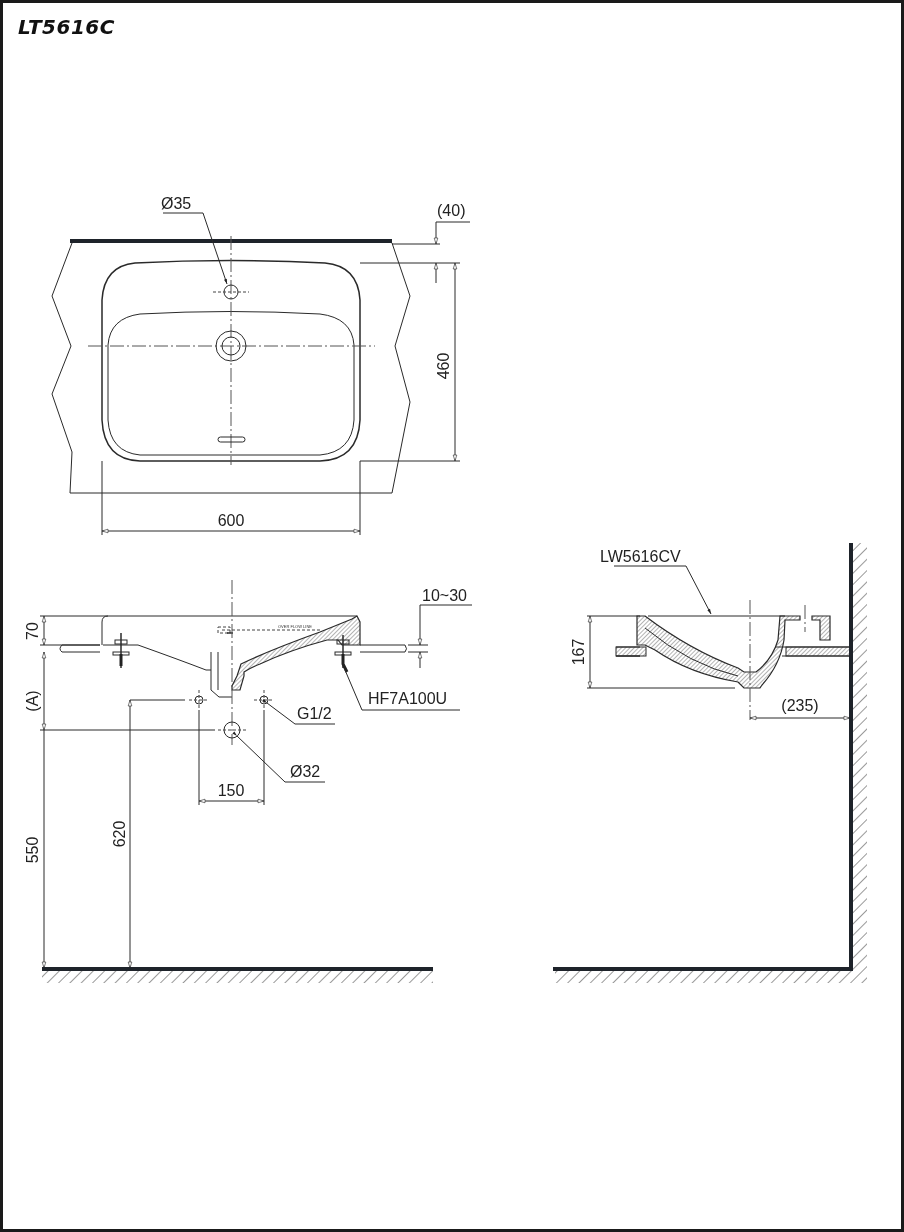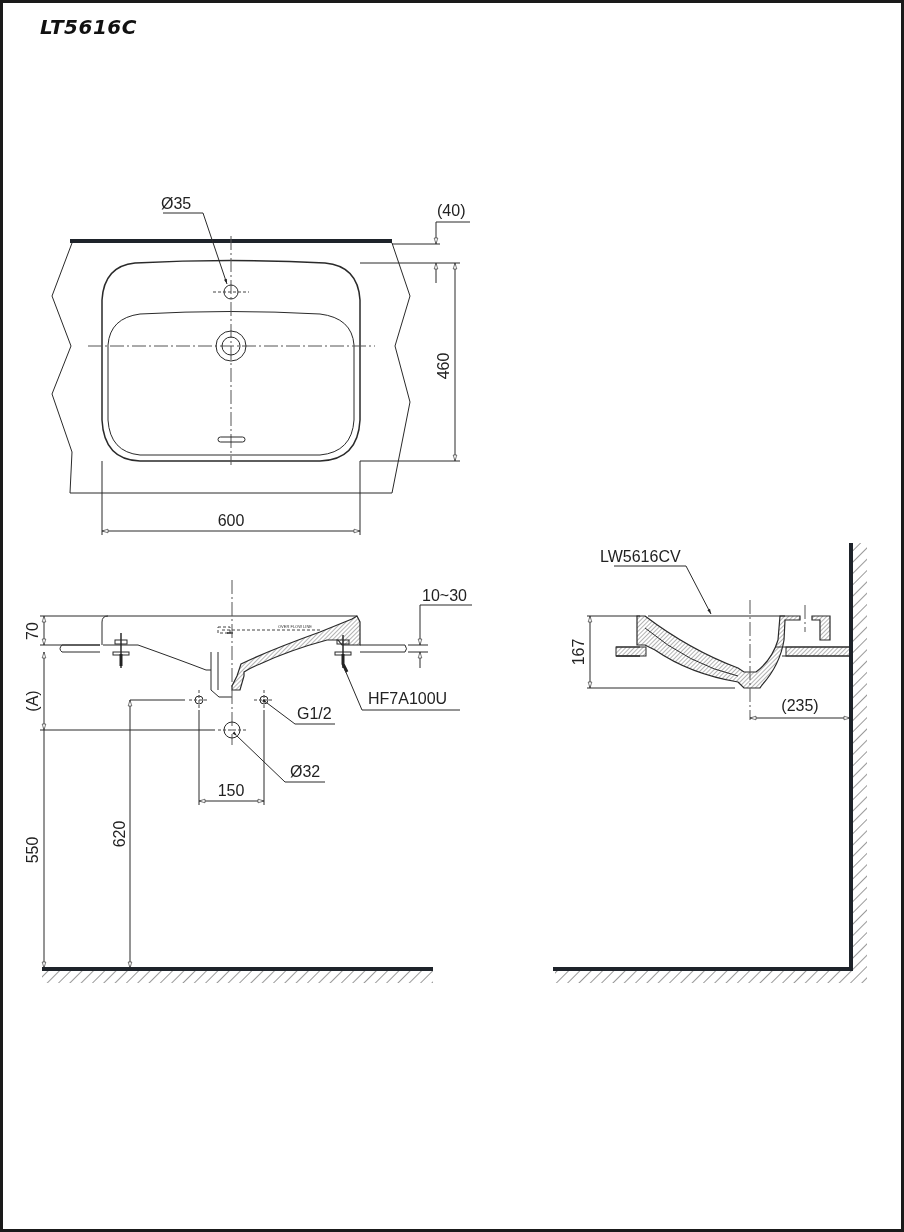--- a/index.html
+++ b/index.html
@@ -1,18 +1,18 @@
 <!DOCTYPE html>
 <html><head>
   <meta charset="utf-8">
   <style>
     html, body { margin: 0; padding: 0; background: #ffffff; }
     body { width: 904px; height: 1232px; position: relative; overflow: hidden; font-family: "Liberation Sans", sans-serif; }
     .frame { position: absolute; left: 0; top: 0; width: 898px; height: 1226px; border: 3px solid #1a1a1a; background: #fff; }
-    .title { position: absolute; left: 18px; top: 15px; font-family: "DejaVu Sans", sans-serif; font-weight: bold; font-style: italic; font-size: 20px; color: #111; letter-spacing: 0.5px; margin-left: 22px; }
+    .title { position: absolute; left: 18px; top: 15px; font-family: "DejaVu Sans", sans-serif; font-weight: bold; font-style: italic; font-size: 20px; color: #111; letter-spacing: 0.5px; }
     svg.drawing { position: absolute; left: 0; top: 0; }
     .dim { font-family: "Liberation Sans", sans-serif; font-size: 16px; fill: #222; }
     .small { font-family: "Liberation Sans", sans-serif; font-size: 4px; fill: #333; }
     .thin { stroke: #2a2a2a; stroke-width: 1; fill: none; }
     .med { stroke: #2a2a2a; stroke-width: 1.5; fill: none; }
     .thick { stroke: #1e232a; stroke-width: 4; fill: none; }
     .center { stroke: #555; stroke-width: 1; fill: none; stroke-dasharray: 14 3 2 3; }
     .hidden { stroke: #444; stroke-width: 1; fill: none; stroke-dasharray: 3 2; }
     .section { stroke: #2a2a2a; stroke-width: 1.2; fill: url(#hatchSmall); }
   </style>

